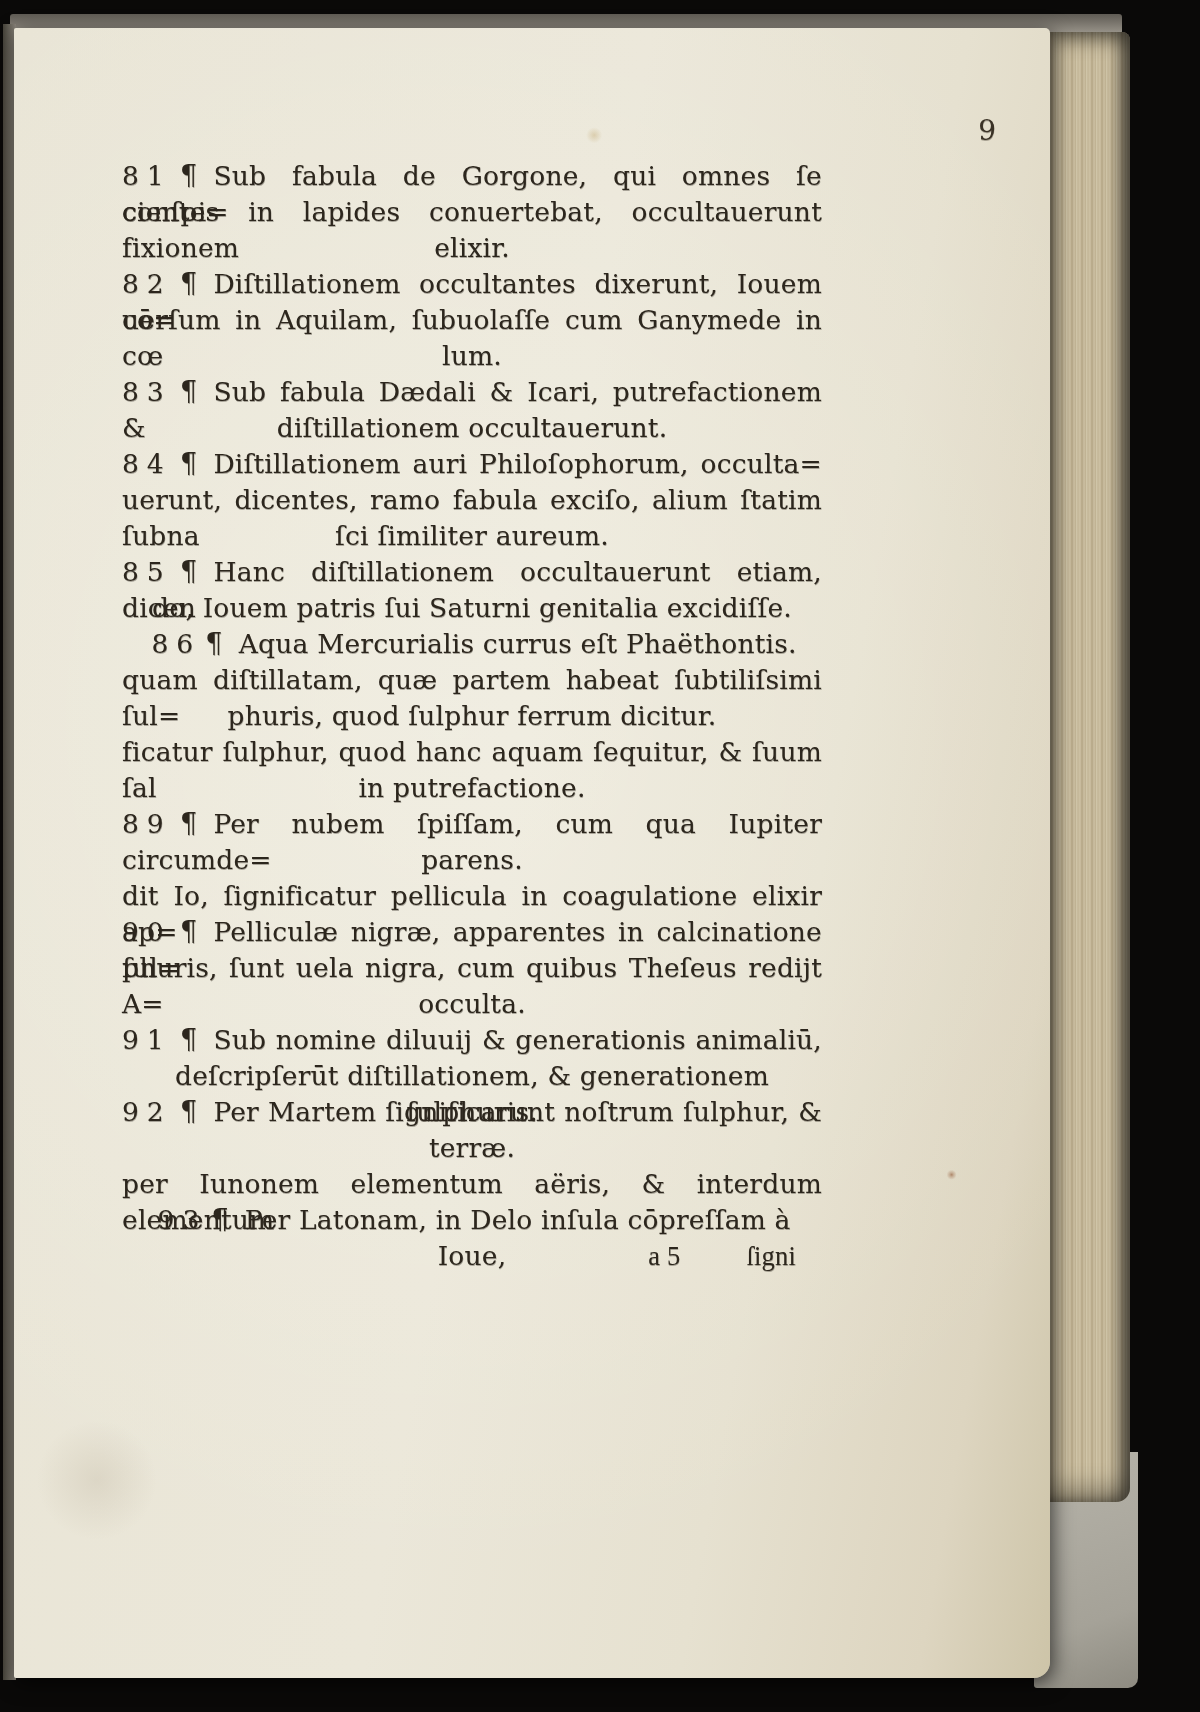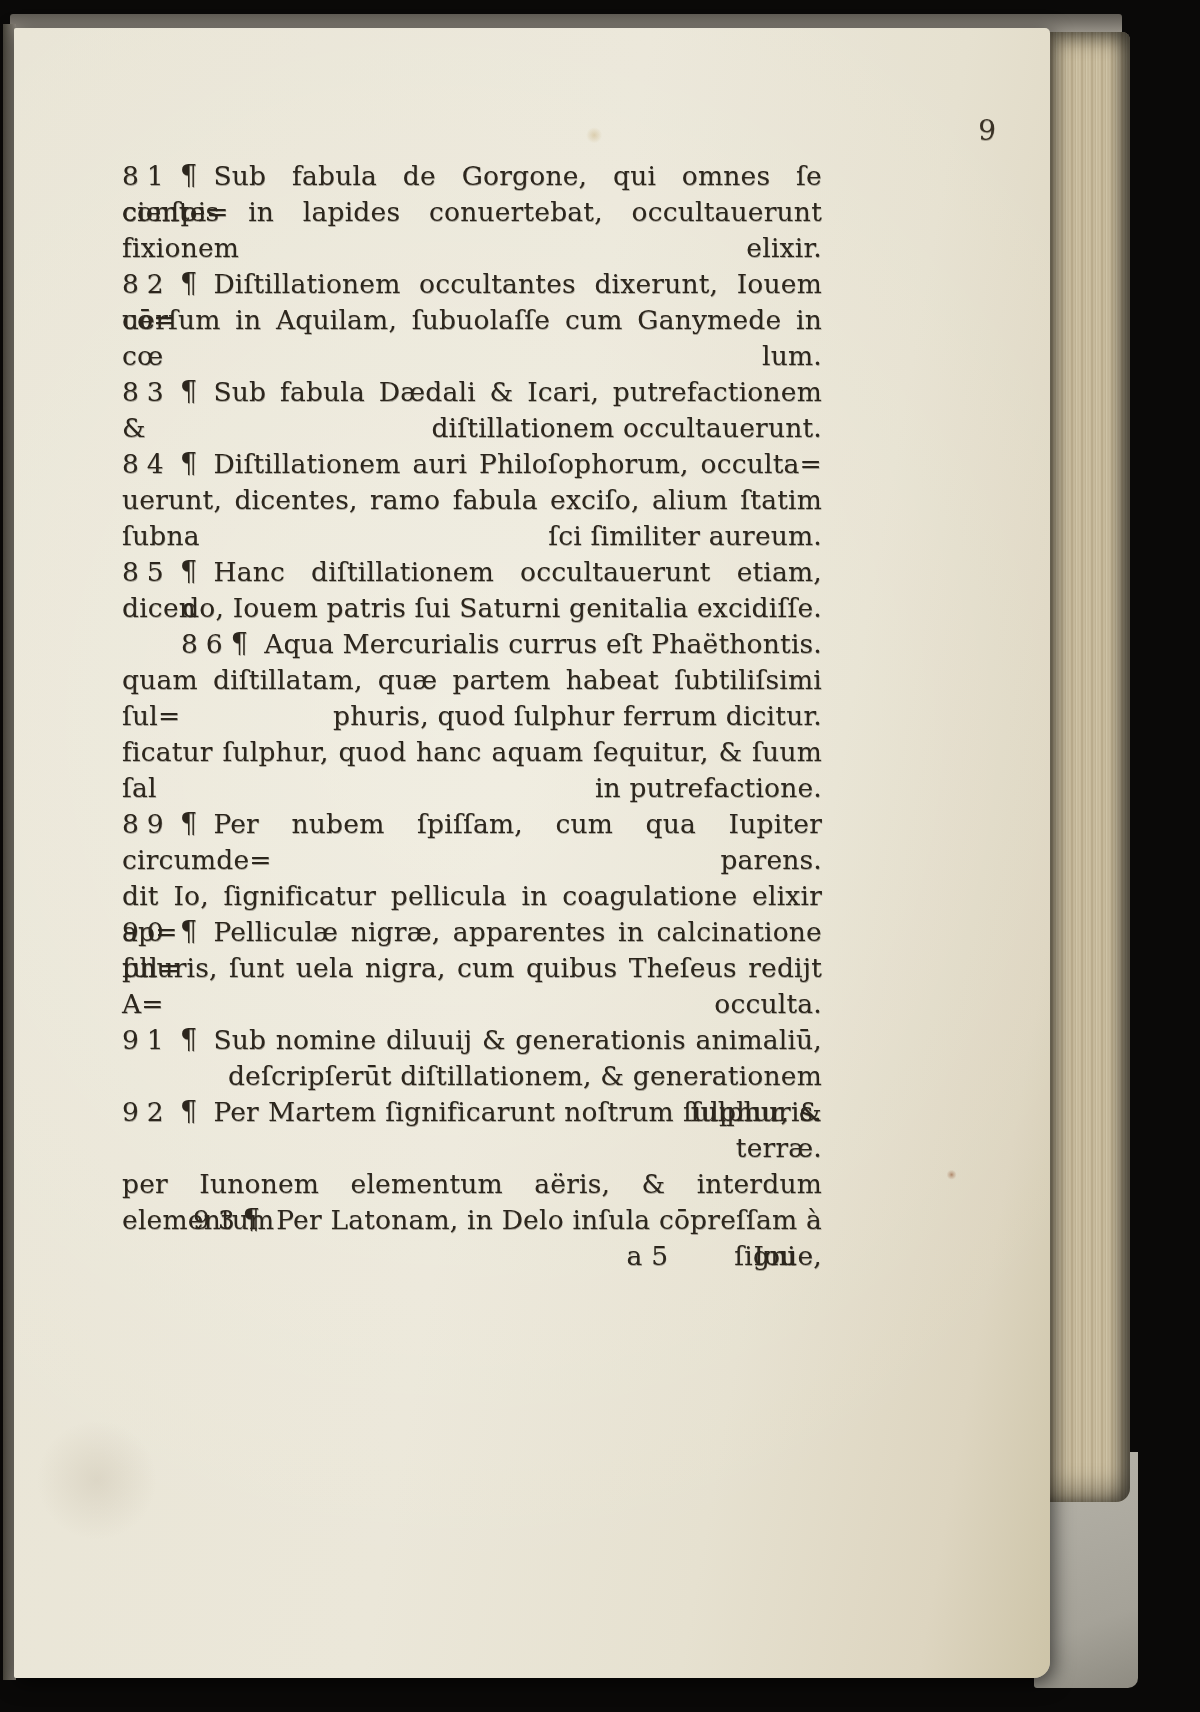--- a/index.html
+++ b/index.html
@@ -77,39 +77,40 @@
   .text-block {
     position: absolute;
     left: 108px; top: 130px;
     width: 700px;
     font-size: 26.5px;
     line-height: 36px;
     color: #2c261d;
     letter-spacing: 0.2px;
     text-shadow: 0.4px 0.5px 0.5px rgba(44,38,29,0.35);
   }
-  .line { height: 36px; text-align: right; }
+  .line { height: 36px; text-align: center; }
   .line.fill { text-align: justify; text-align-last: justify; }
   .pnum {
     display: inline-block;
     width: 58px;
     letter-spacing: 8px;
   }
   .pilcrow {
     display: inline-block;
     margin-right: 16px;
     font-size: 27px;
   }
   .footer-line {
     height: 36px;
     display: flex;
     justify-content: flex-end;
     align-items: baseline;
     gap: 66px;
     padding-right: 26px;
+    font-family: Liberation Serif, serif;
   }
 </style>
 </head>
 <body>
 
 <div class="scene">
   <div class="top-edge"></div>
   <div class="left-edge"></div>
   <div class="cover-corner"></div>
   <div class="fore-edge"></div>

